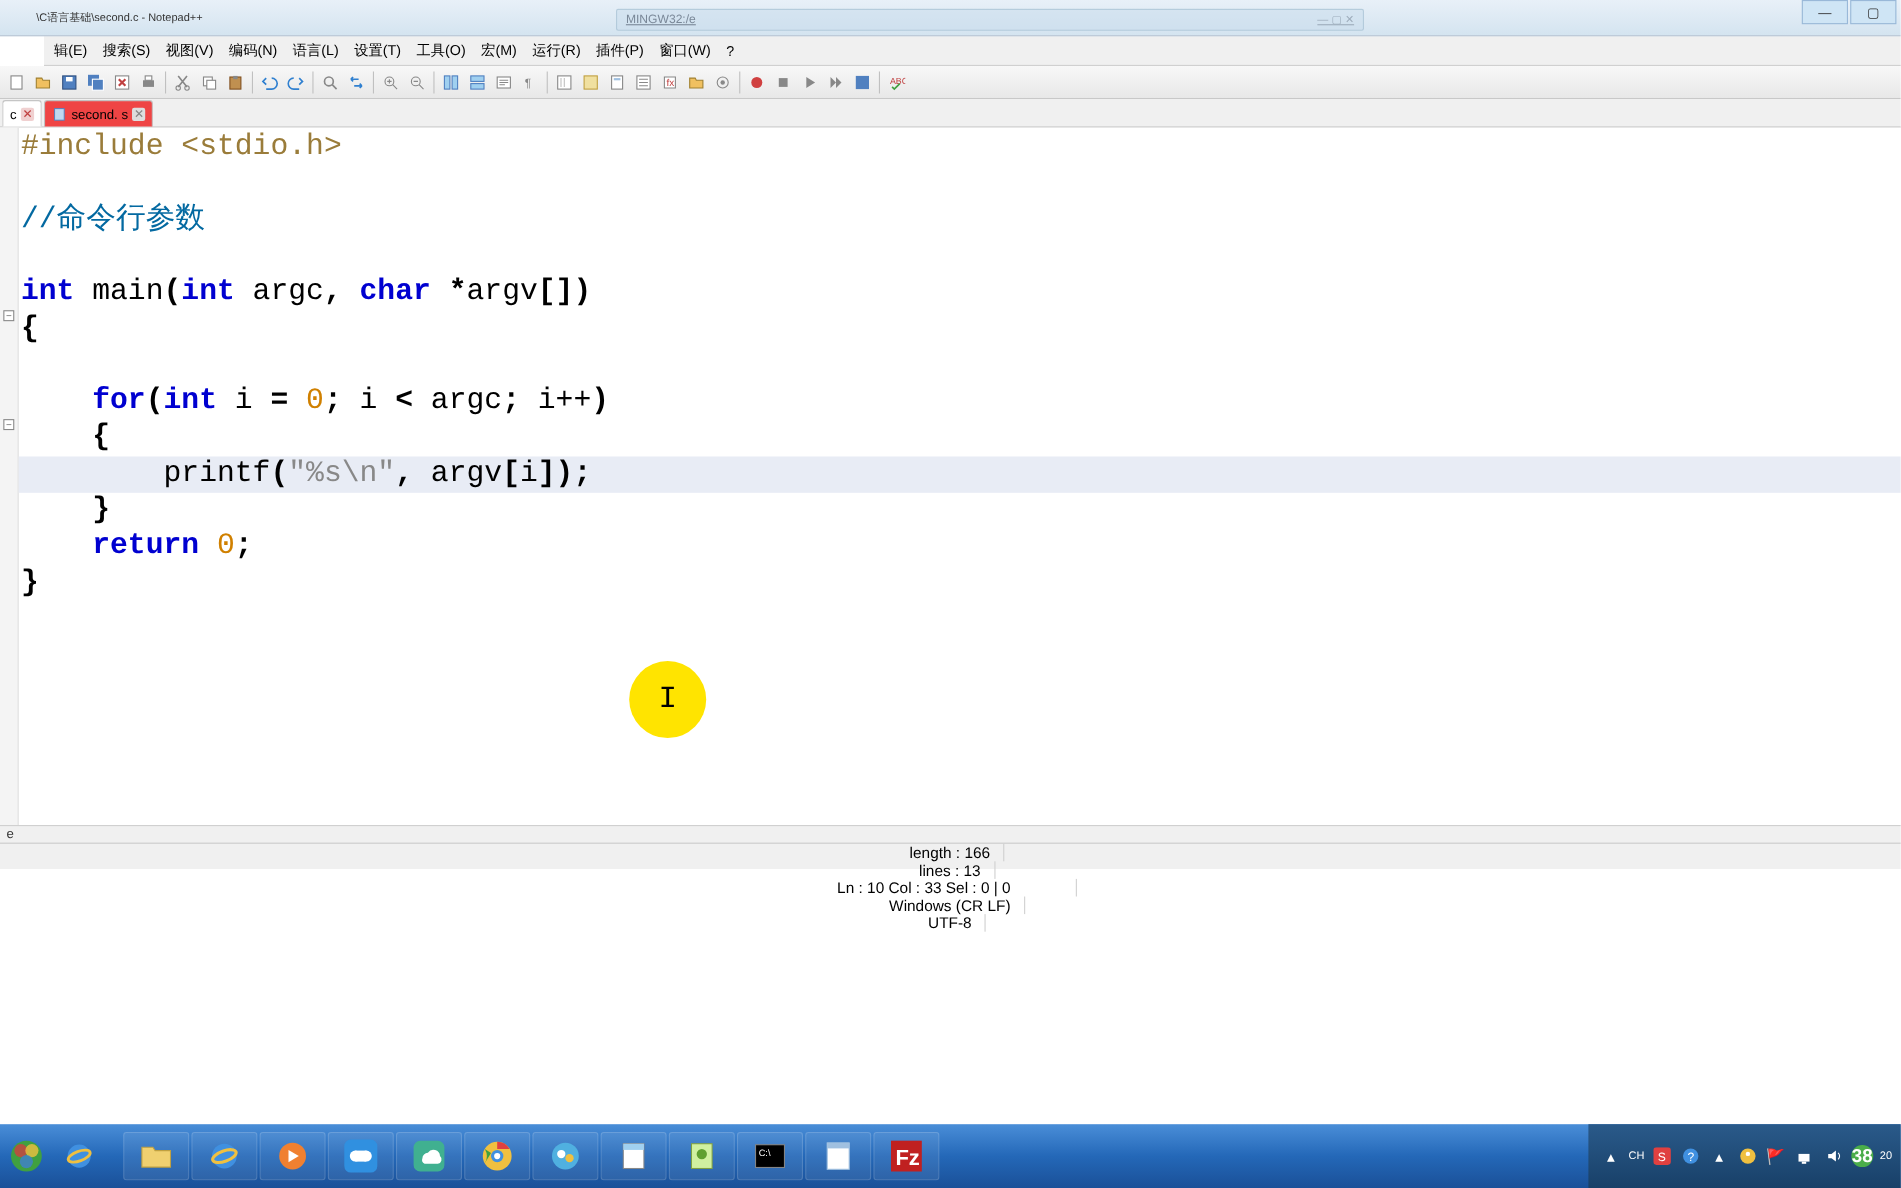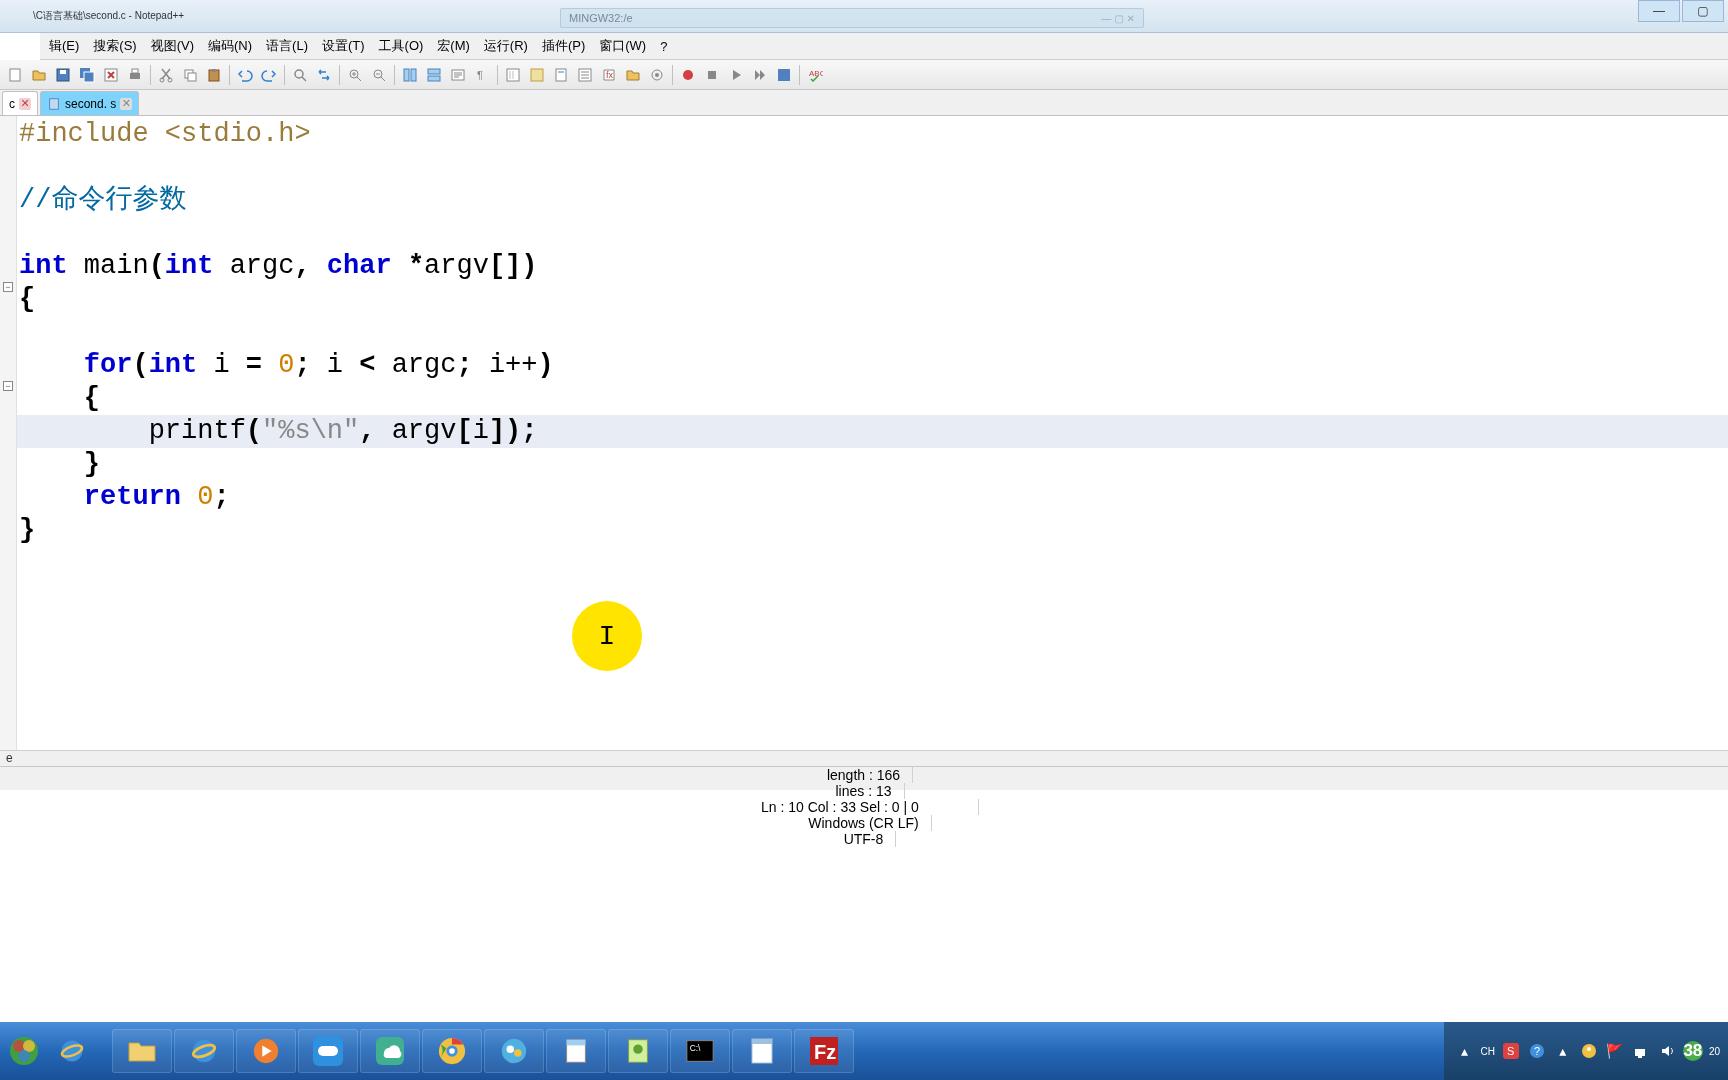--- a/index.html
+++ b/index.html
@@ -32,28 +32,29 @@
 .window-btn {
   width: 42px; height: 22px;
   background: #cfe5f5;
   border: 1px solid #99b8d8;
   display: flex; align-items: center; justify-content: center;
   font-size: 12px; color: #333;
 }
 .phantom-window {
   position: absolute;
   top: 8px; left: 560px;
-  width: 584px; height: 20px;
+  width: 680px; height: 20px;
   background: rgba(200,220,235,0.5);
   border: 1px solid rgba(150,180,200,0.5);
   border-radius: 2px;
   display: flex; align-items: center;
   font-size: 11px; color: #7a8898;
   padding: 0 8px;
   justify-content: space-between;
+  text-decoration: underline;
 }
 .phantom-window .phantom-btns { display: flex; gap: 8px; font-size: 10px; opacity: 0.6; }
 .menubar {
   height: 27px;
   background: #f0f0f0;
   display: flex;
   align-items: center;
   padding: 0 2px;
   border-bottom: 1px solid #d0d0d0;
   margin-left: 40px;
@@ -87,21 +88,21 @@
   align-items: flex-end;
   padding: 0 2px;
   border-bottom: 1px solid #c0c0c0;
 }
 .tab {
   height: 24px;
   padding: 0 6px;
   display: flex;
   align-items: center;
   gap: 4px;
-  background: #7dd3fc;
+  background: #ef4444;
   border: 1px solid #c0c0c0;
   border-bottom: none;
   border-radius: 3px 3px 0 0;
   margin-right: 2px;
   font-size: 12px;
 }
 .tab.active { background: #fff; }
 .tab-icon {
   width: 14px; height: 14px;
   display: inline-flex; align-items: center; justify-content: center;

